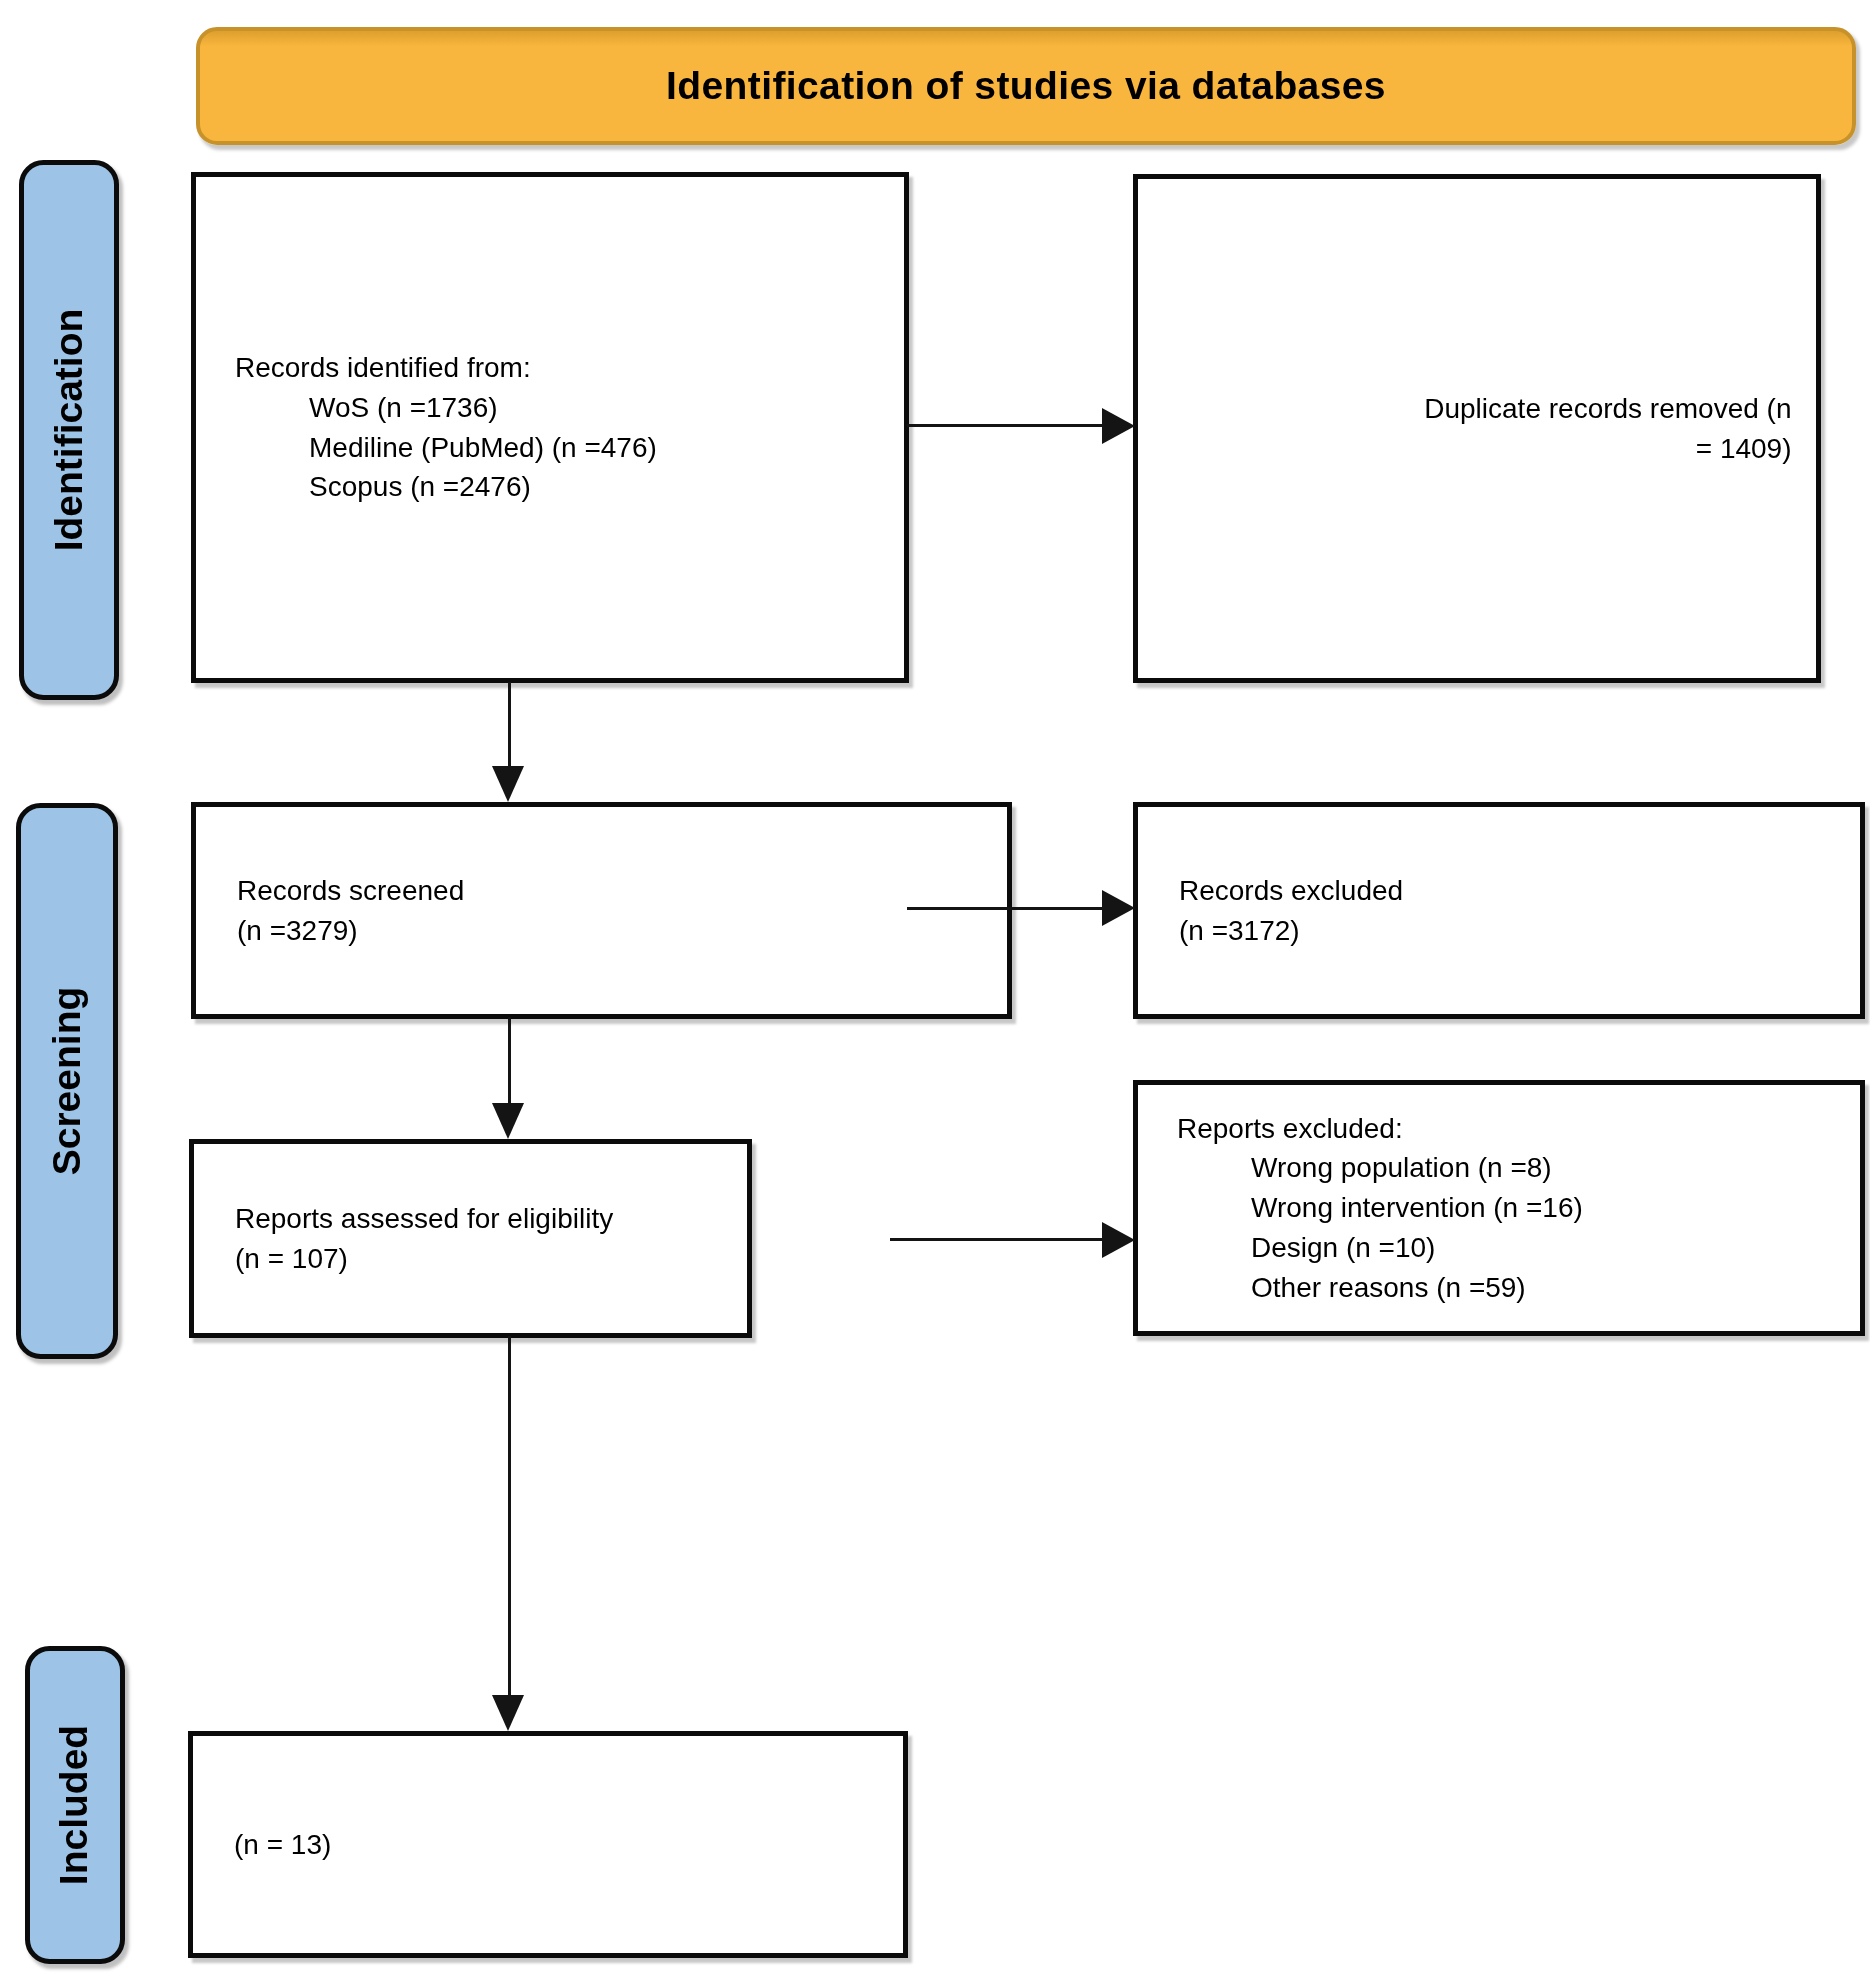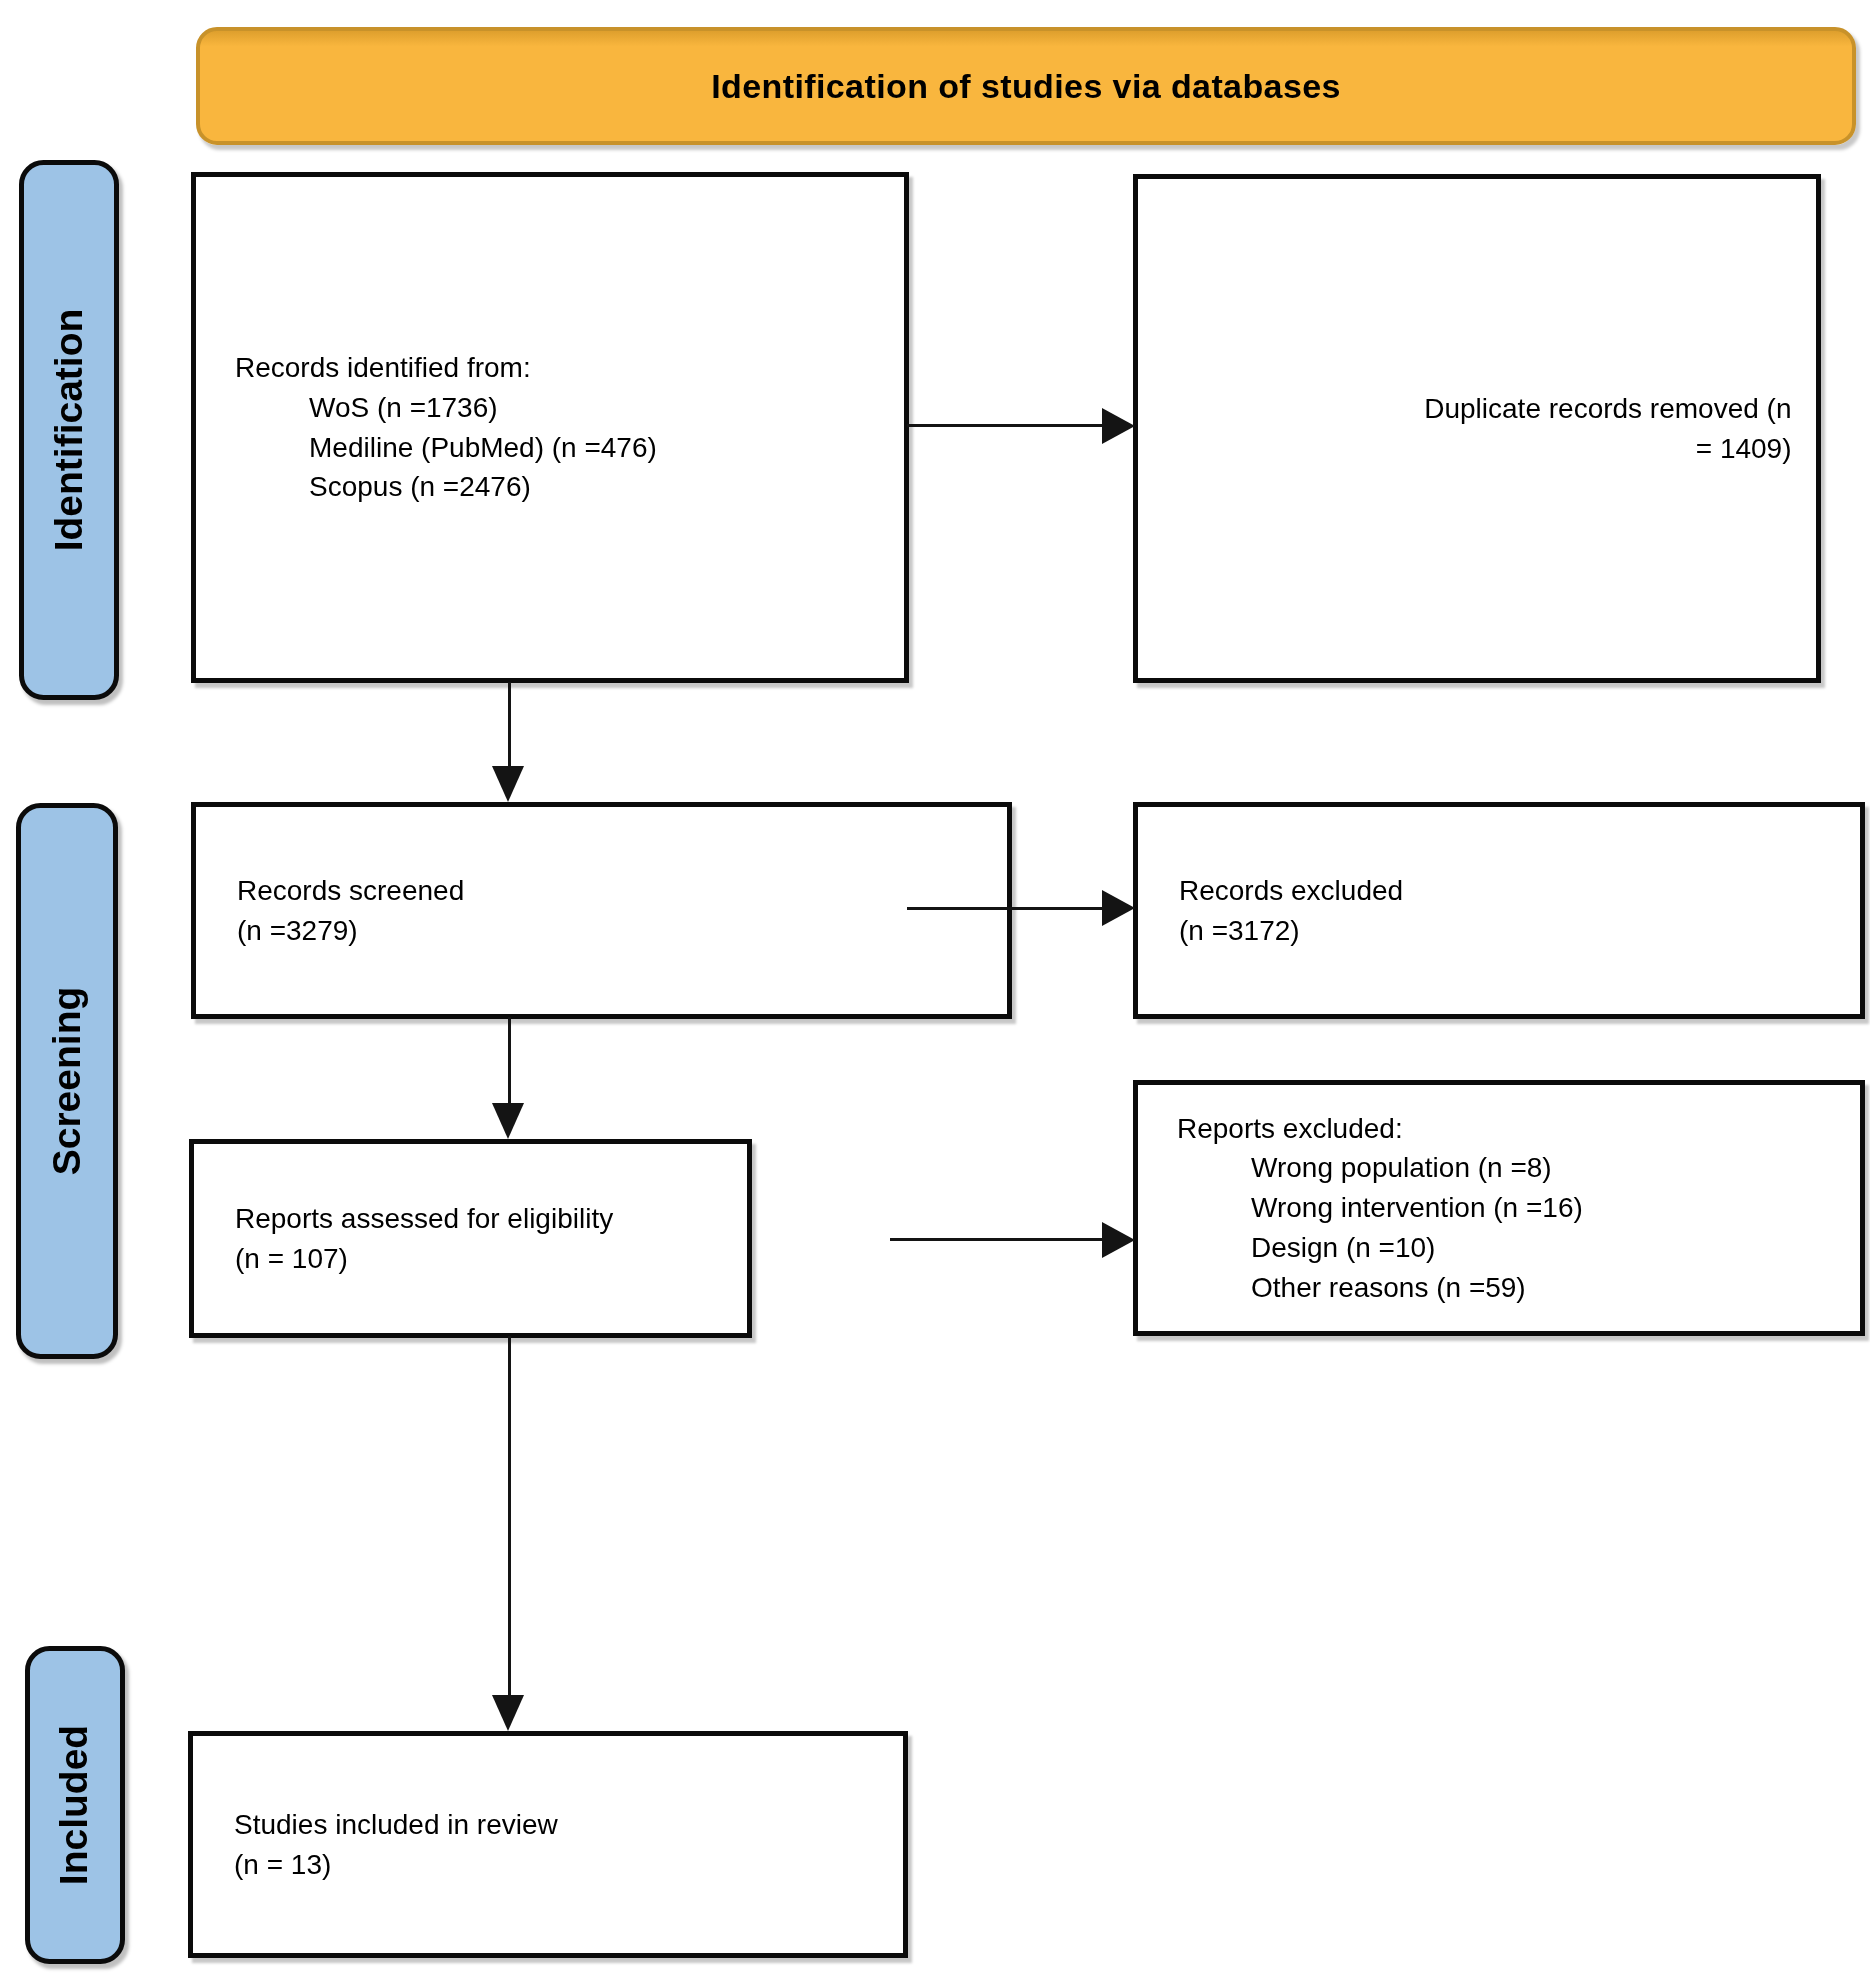--- a/index.html
+++ b/index.html
@@ -14,21 +14,21 @@
   
   .banner{
     position:absolute;left:196px;top:27px;width:1660px;height:118px;
     box-sizing:border-box;
     background:linear-gradient(var(--banner-edge,#DE9F2D) 0%, var(--banner-fill,#F9B63E) 14%, var(--banner-fill,#F9B63E) 100%);
     border:4.1px solid var(--banner-border,#C8922A);
     border-radius:21px;
     display:flex;align-items:center;justify-content:center;
     box-shadow:3.3px 4.1px 3.3px rgba(0,0,0,0.22);
   }
-  .banner-title{font-size:34px;font-weight:bold;letter-spacing:0.4px;}
+  .banner-title{font-size:39px;font-weight:bold;letter-spacing:0.4px;}
   
   .stage{
     position:absolute;box-sizing:border-box;
     background:var(--stage-fill,#9DC3E6);
     border:5.7px solid #0b0b0b;
     border-radius:24.5px;
     display:flex;align-items:center;justify-content:center;
     box-shadow:3.3px 4.1px 3.3px rgba(0,0,0,0.25);
   }
   .stage span{
@@ -114,21 +114,20 @@
 
   <div class="fbox" id="box-reports-excluded">
     <div>Reports excluded:</div>
     <div class="indent">Wrong population (n =8)</div>
     <div class="indent">Wrong intervention (n =16)</div>
     <div class="indent">Design (n =10)</div>
     <div class="indent">Other reasons (n =59)</div>
   </div>
 
   <div class="fbox" id="box-studies-included">
-    <div>Studies included in review</div>
     <div>(n = 13)</div>
   </div>
 
   <div class="hline" style="left:907px;top:424px;width:196px;"></div>
   <div class="ah-right" style="left:1102px;top:408px;"></div>
 
   <div class="vline" style="left:508px;top:682px;height:86px;"></div>
   <div class="ah-down" style="left:492px;top:766px;"></div>
 
   <div class="hline" style="left:907px;top:907px;width:196px;"></div>

